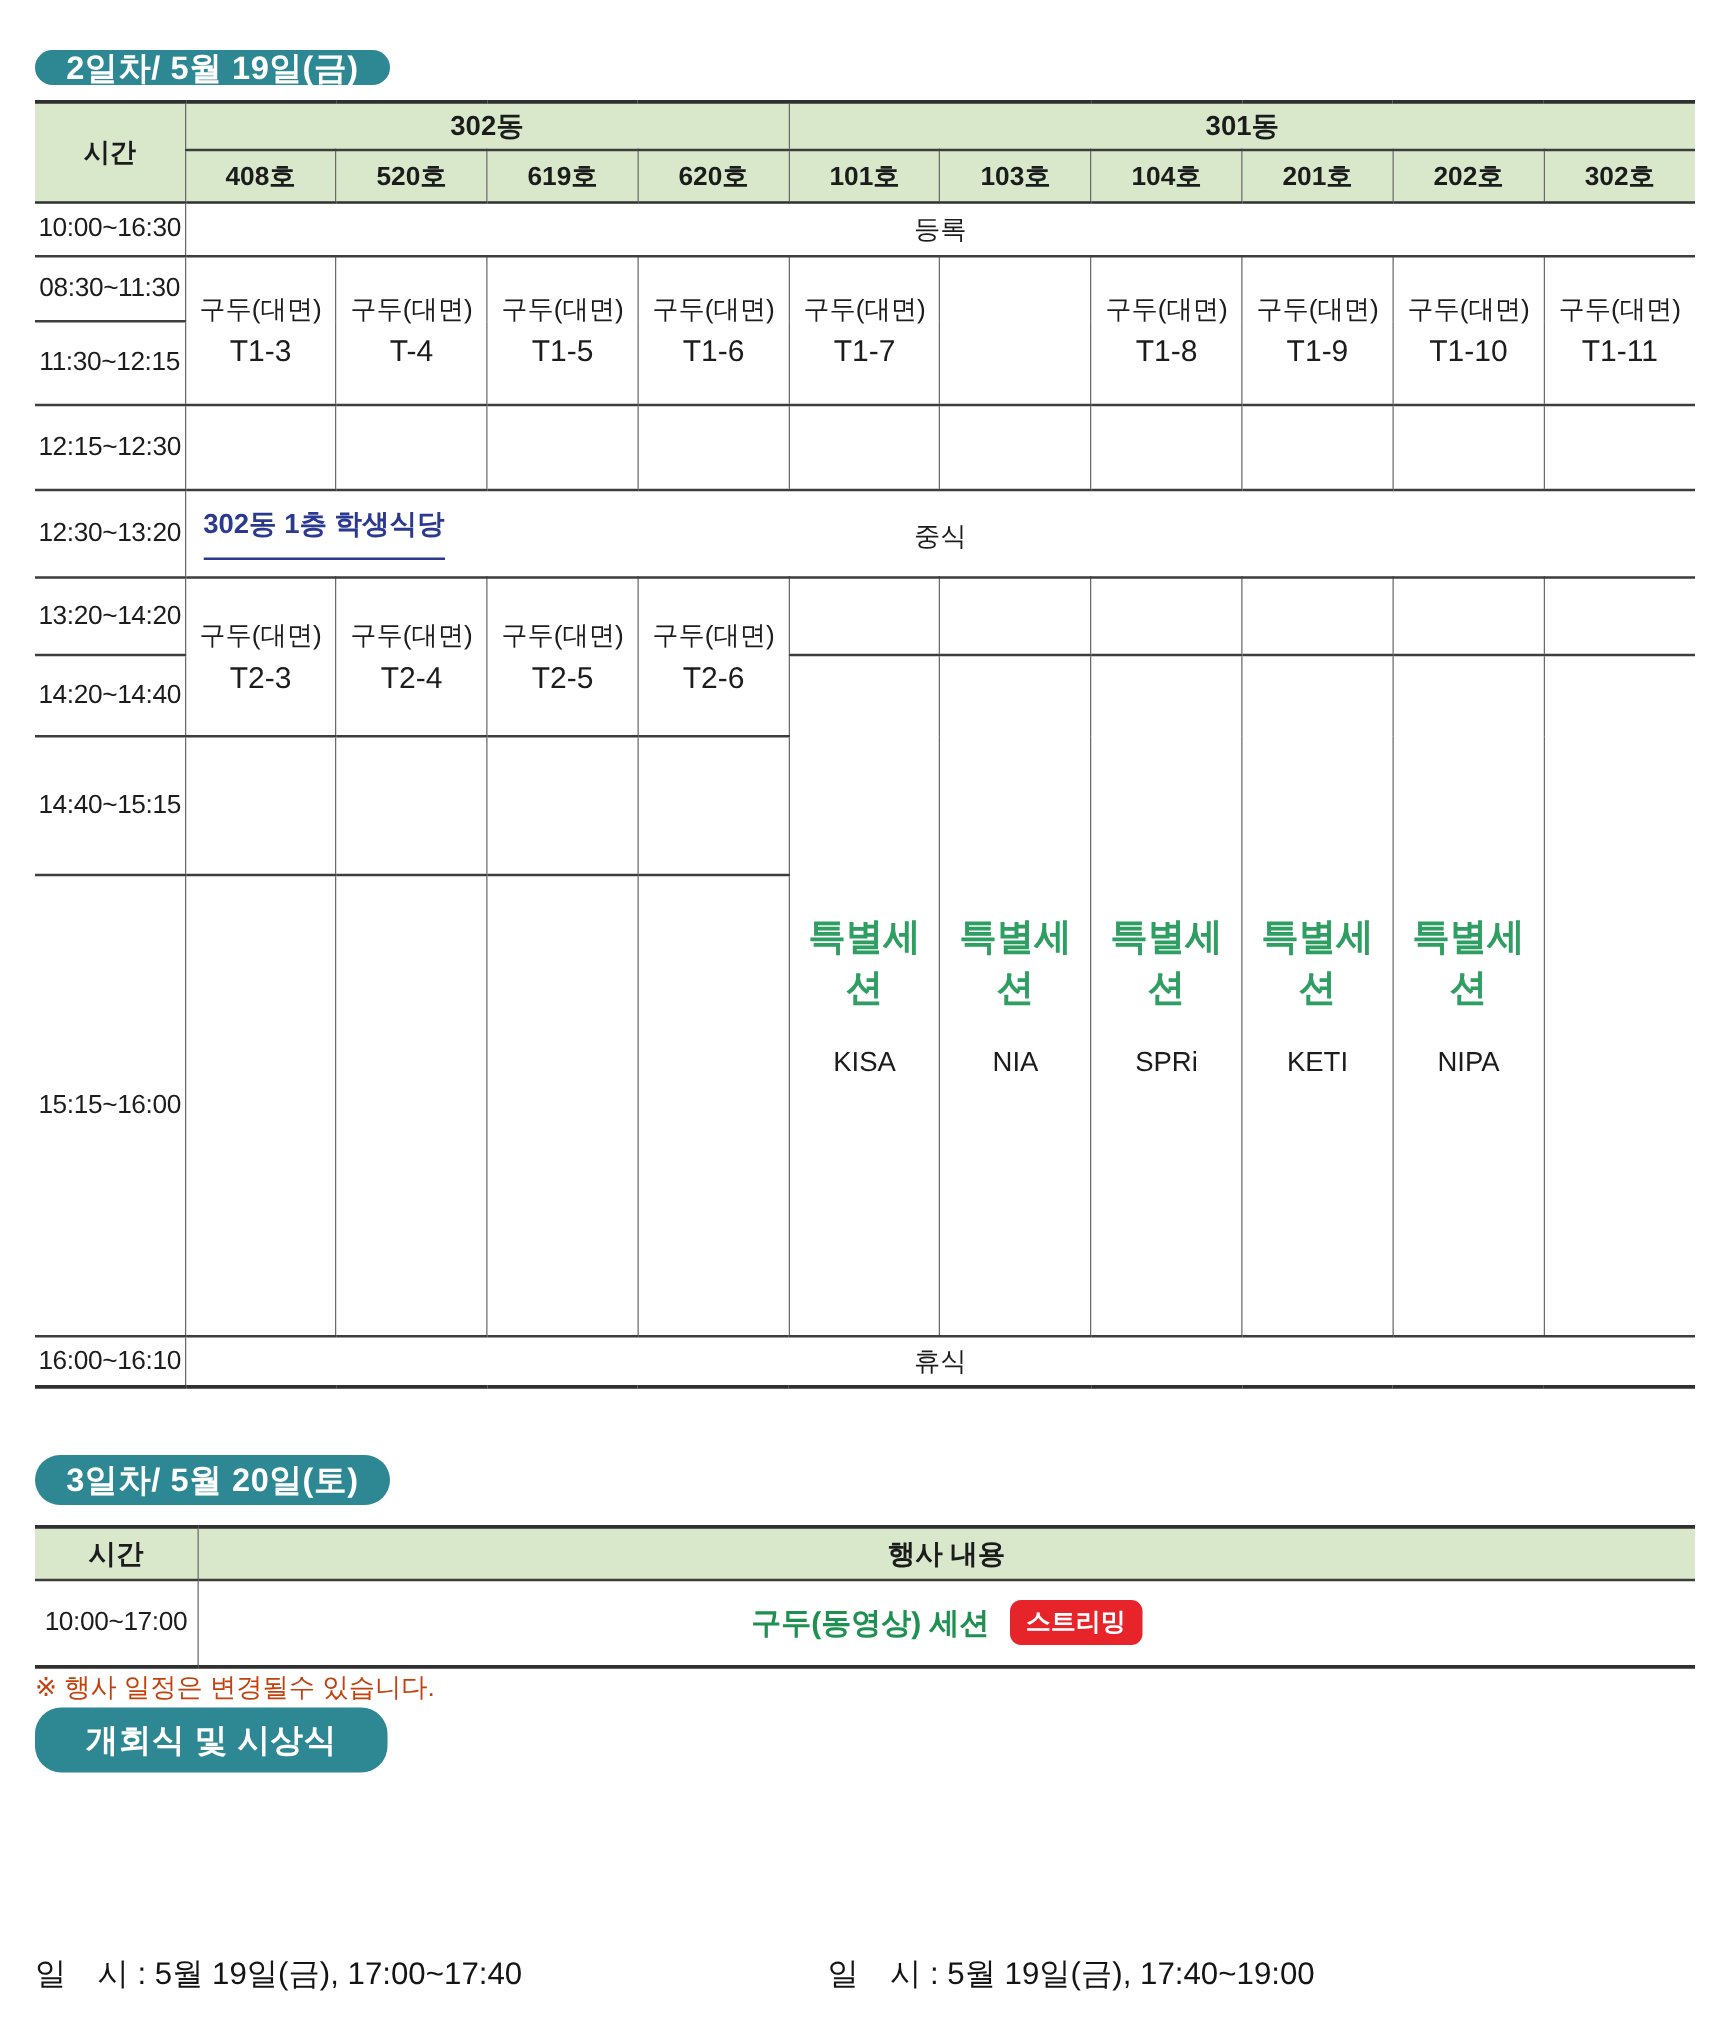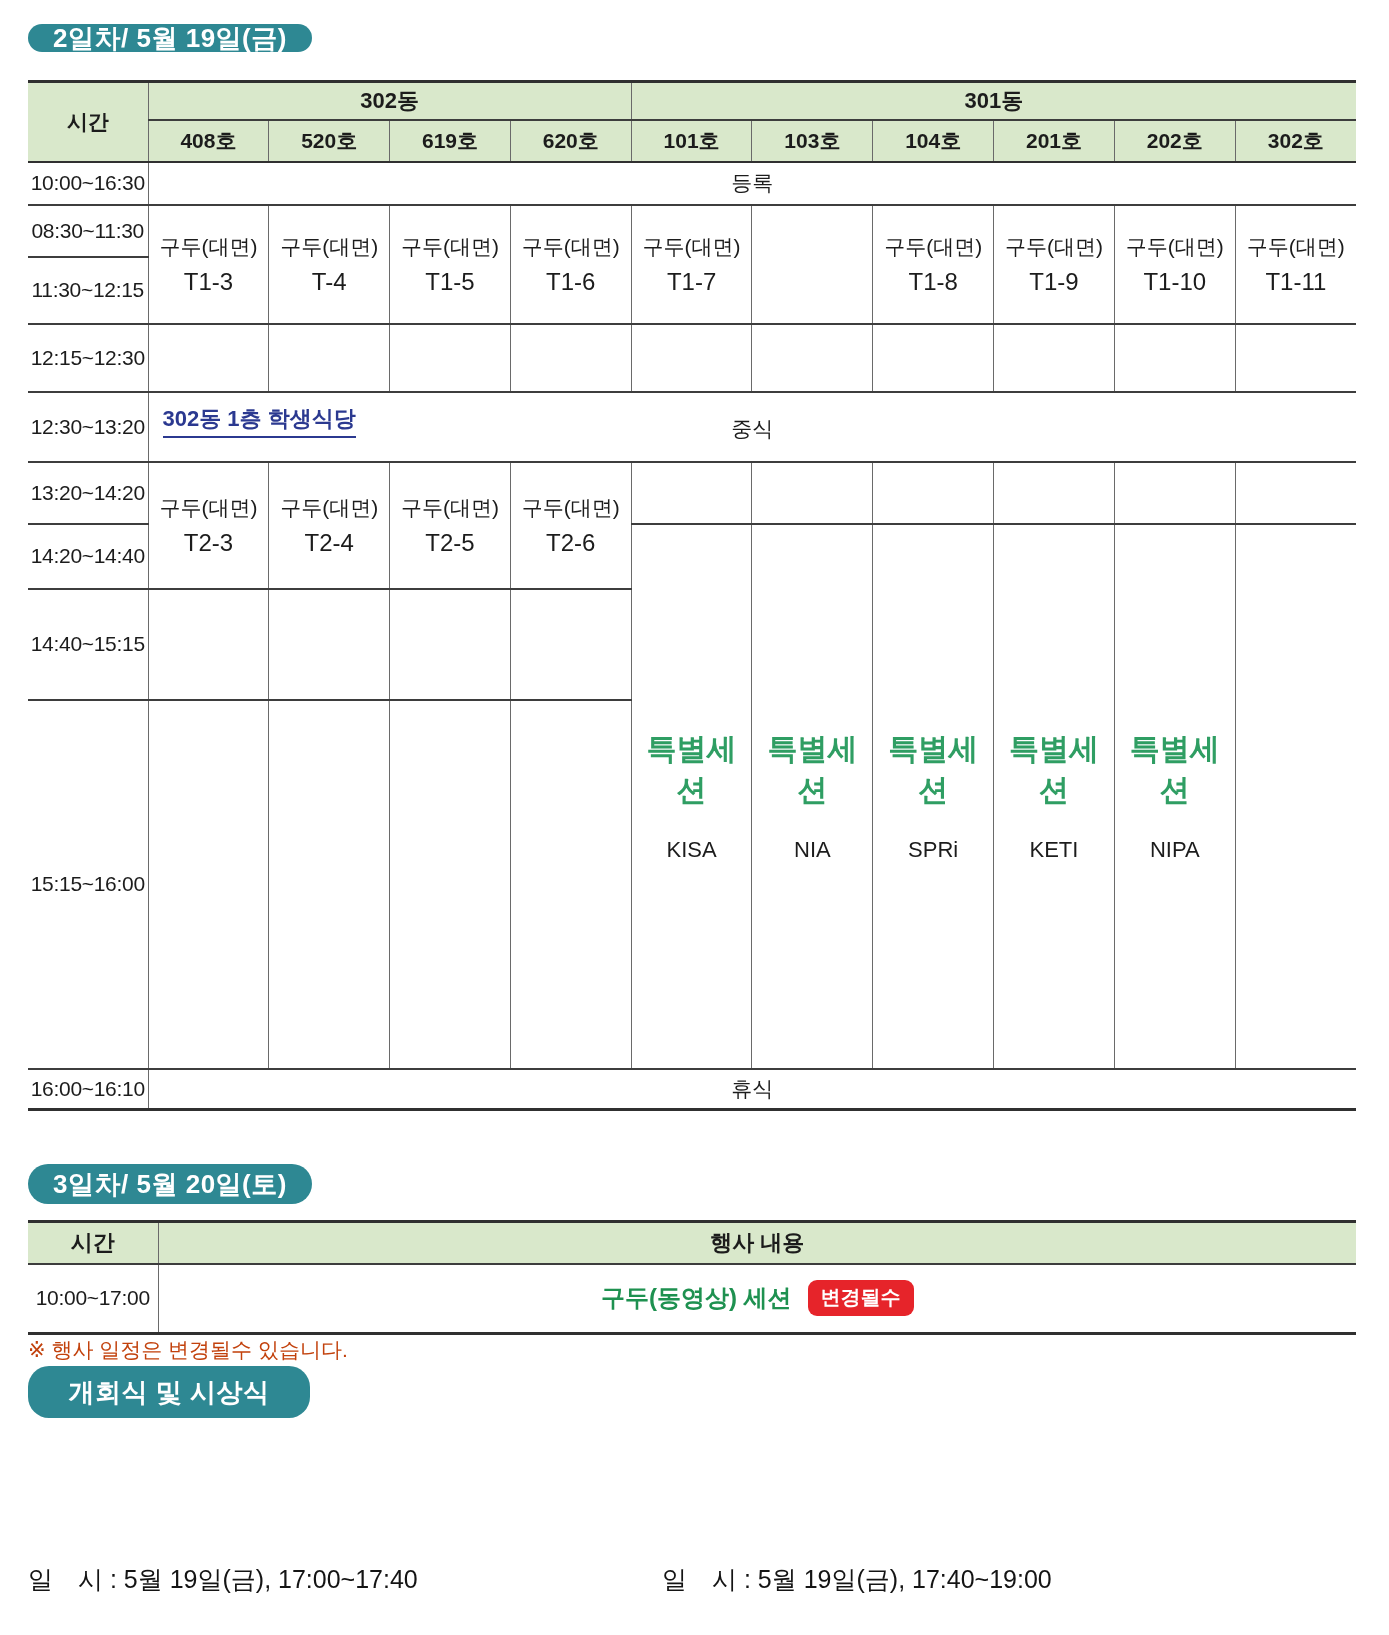--- a/index.html
+++ b/index.html
@@ -3,21 +3,21 @@
 <meta charset="utf-8">
 <style>
   html,body{margin:0;padding:0;background:#fff;}
   body{width:1389px;height:1635px;font-family:"Liberation Sans","DejaVu Sans",sans-serif;color:#1c1c1c;}
   .page{position:relative;width:1389px;height:1635px;overflow:hidden;background:#fff;}
 
   
   .pill{position:absolute;background:#2e8893;color:#fff;font-weight:bold;
         display:flex;align-items:center;justify-content:center;border-radius:21px;
         font-size:26px;letter-spacing:0.5px;white-space:pre;}
-  .pill-day2{left:28px;top:24px;width:284px;height:28px;}
+  .pill-day2{left:28px;top:40px;width:284px;height:28px;}
   .pill-day3{left:28px;top:1164px;width:284px;height:40px;}
   .pill-open{left:28px;top:1366px;width:282px;height:52px;}
   .pill-banq{left:657px;top:1432px;width:303px;height:40px;}
 
   
   table.sched{position:absolute;left:28px;border-collapse:collapse;table-layout:fixed;
               width:1328px;}
   .sched-day2{top:80px;}
   .sched-day3{top:1220px;}
   .sched td{border-top:2px solid #3d3d3d;border-bottom:2px solid #3d3d3d;
@@ -42,21 +42,21 @@
   
   .r-h1{height:38px}.r-h2{height:42px}.r-reg{height:43px}.r-t1a{height:52px}
   .r-t1b{height:67px}.r-gap{height:68px}.r-lunch{height:70px}.r-t2a{height:62px}
   .r-t2b{height:65px}.r-sp1{height:111px}.r-sp2{height:369px}.r-rest{height:41px}
   
   .r-d3h{height:42px}.r-d3r{height:70px}
 
   .lunch-cell{position:relative;}
   .lunch-link{position:absolute;left:14px;top:11px;color:#2b3990;font-weight:bold;
               font-size:22px;text-decoration:none;border-bottom:2.5px solid #2b3990;
-              padding-bottom:2px;cursor:pointer;text-align:center;}
+              padding-bottom:12px;cursor:pointer;text-align:center;}
   .lunch-label{font-size:21px;padding-top:4px;}
 
   .d3-session{color:#1e9150;font-weight:bold;font-size:24px;}
   .stream-badge{display:inline-block;background:#e6242a;color:#fff;font-weight:bold;
                 font-size:20px;border-radius:9px;padding:4px 13px 5px;margin-left:16px;
                 vertical-align:2px;}
 
   .note{position:absolute;left:28px;top:1336px;font-size:21px;color:#c2410c;}
 
   .info{position:absolute;font-size:25px;color:#141414;line-height:38px;white-space:pre;}
@@ -246,21 +246,21 @@
         <col>
       </colgroup>
     <tbody>
         <tr class="r-d3h">
       <td class="g">시간</td>
       <td class="g noR">행사 내용</td>
     </tr>
     <tr class="r-d3r d3-last">
       <td class="tc">10:00~17:00</td>
       <td class="noR">
-        <span class="d3-session">구두(동영상) 세션</span><span class="stream-badge">변경될수</span>
+        <span class="d3-session">구두(동영상) 세션</span><span class="stream-badge">스트리밍</span>
       </td>
     </tr>
   </tbody>
     </table>
 
   <div class="note">※ 행사 일정은 변경될수 있습니다.</div>
 
   <div class="pill pill-open">개회식 및 시상식</div>
   <div class="info info-open">
     <div>일　시 : 5월 19일(금), 17:00~17:40</div>

